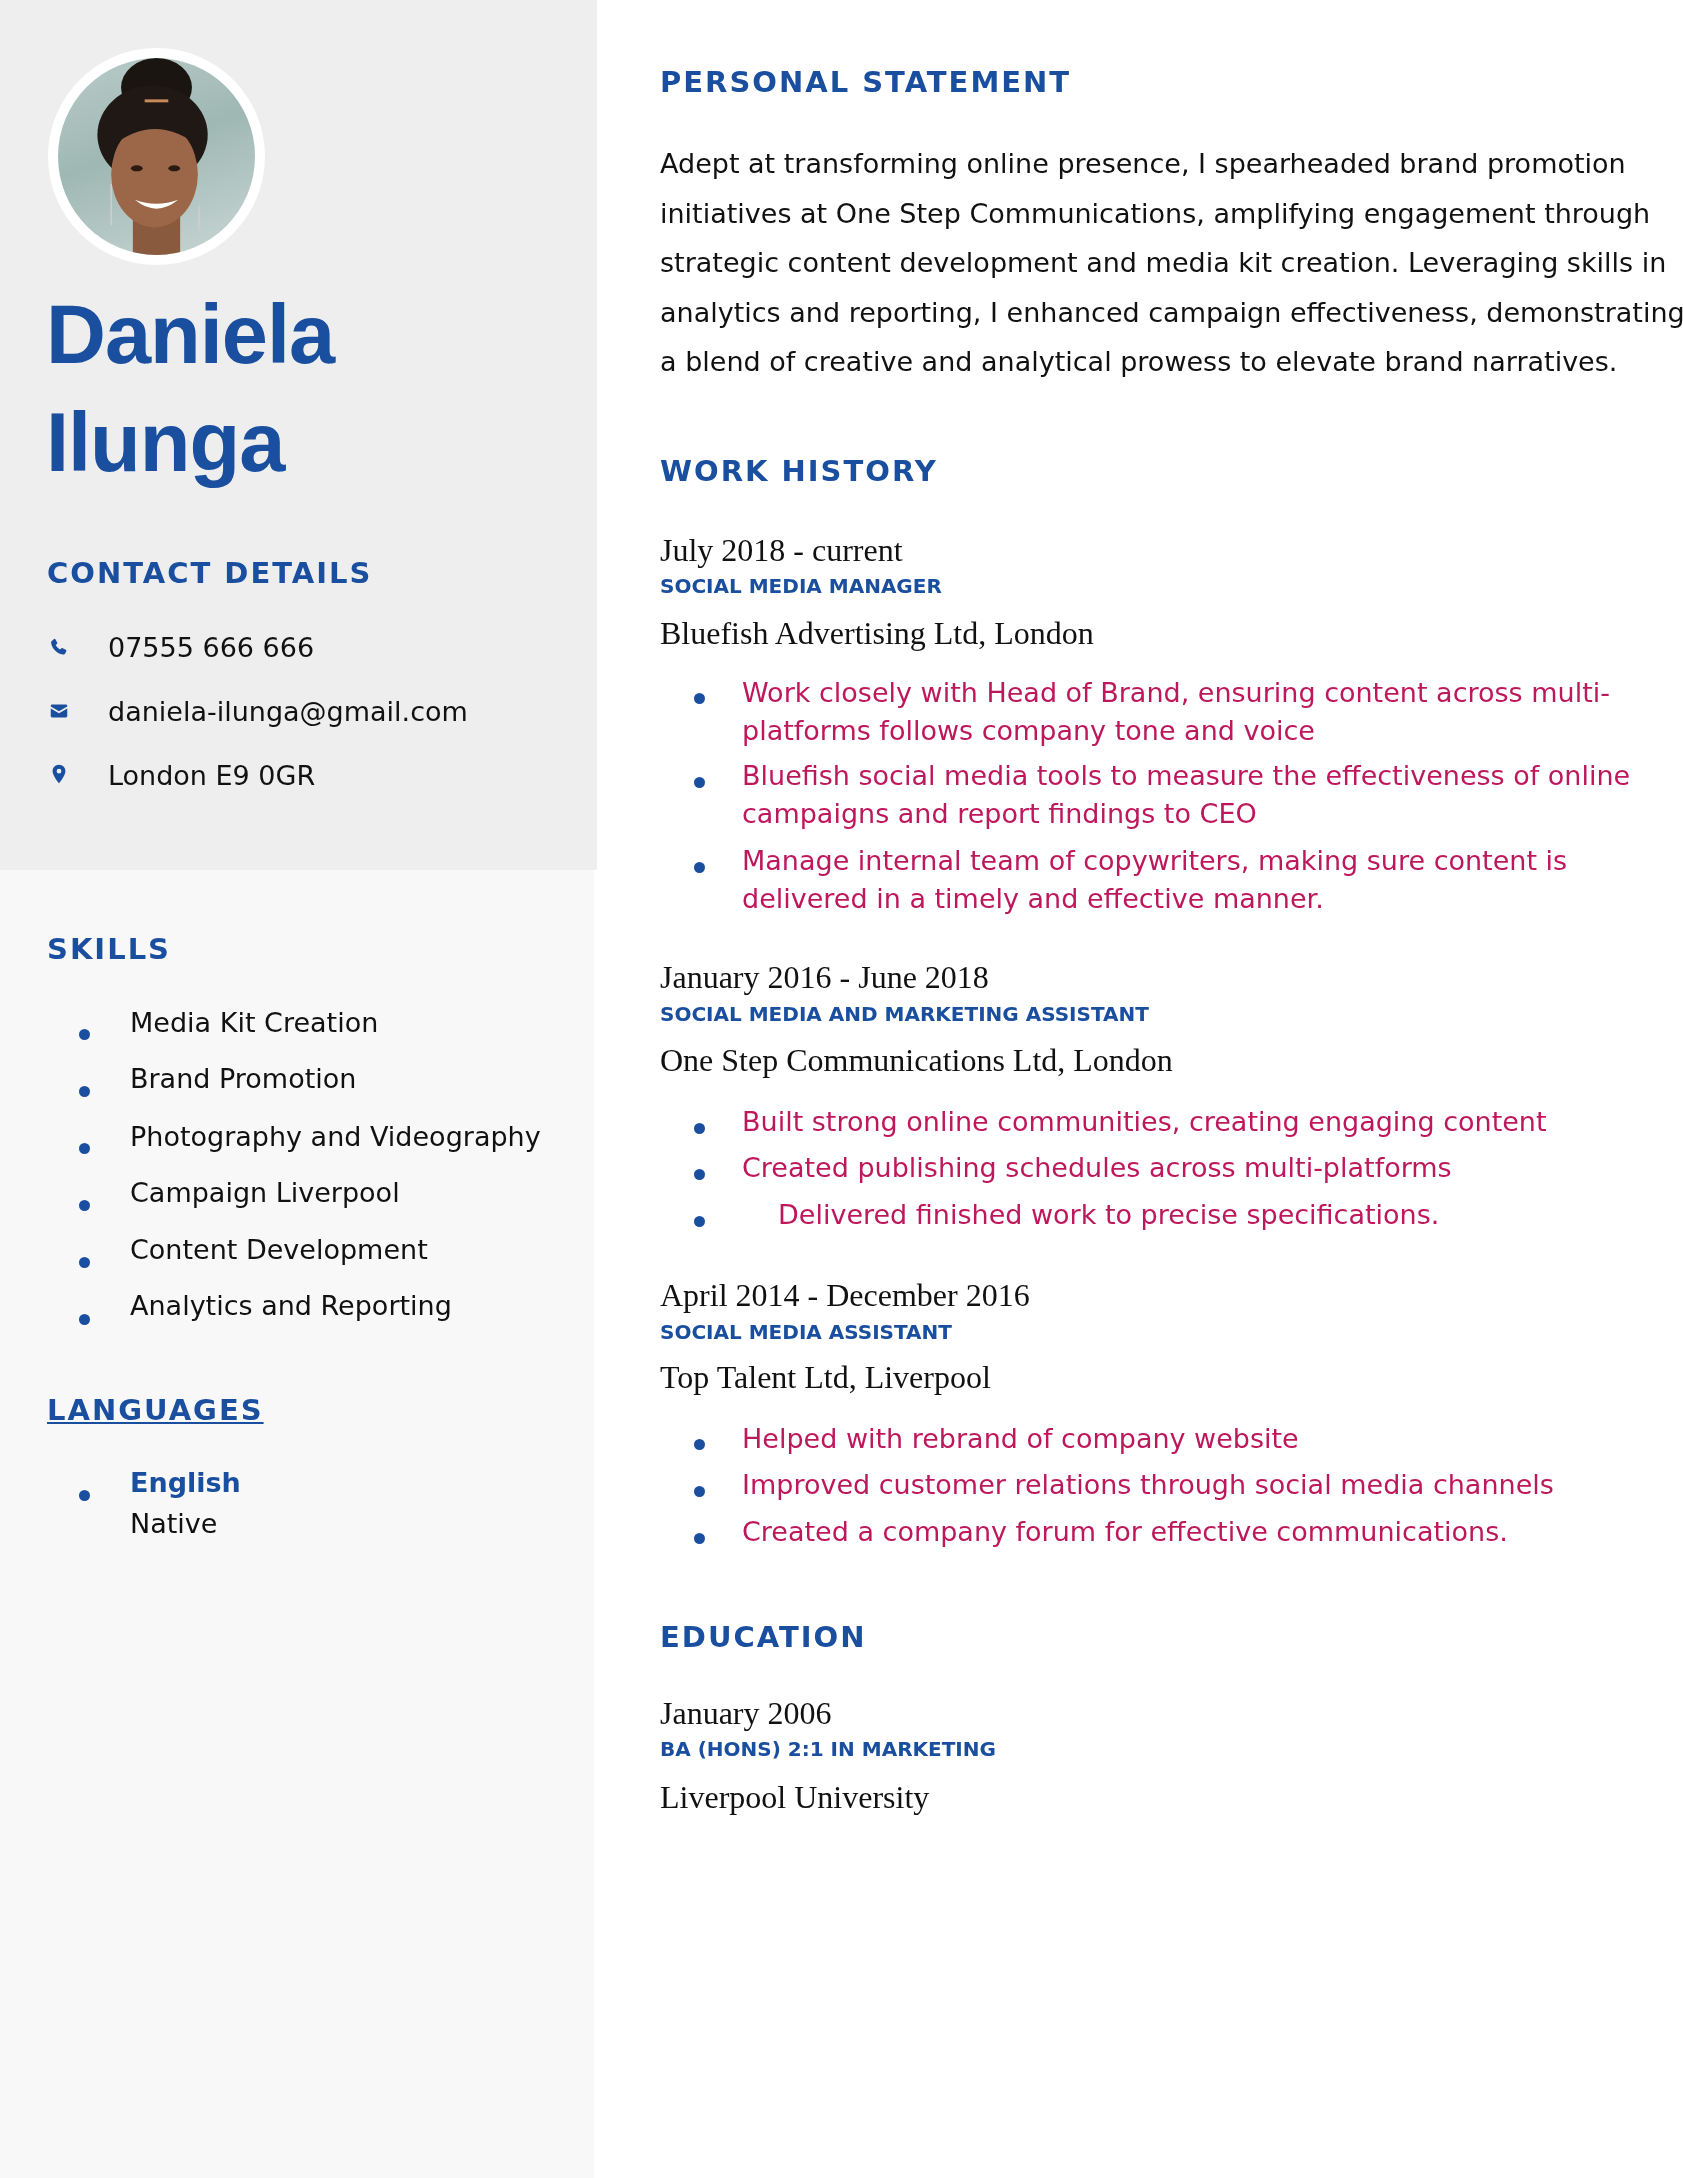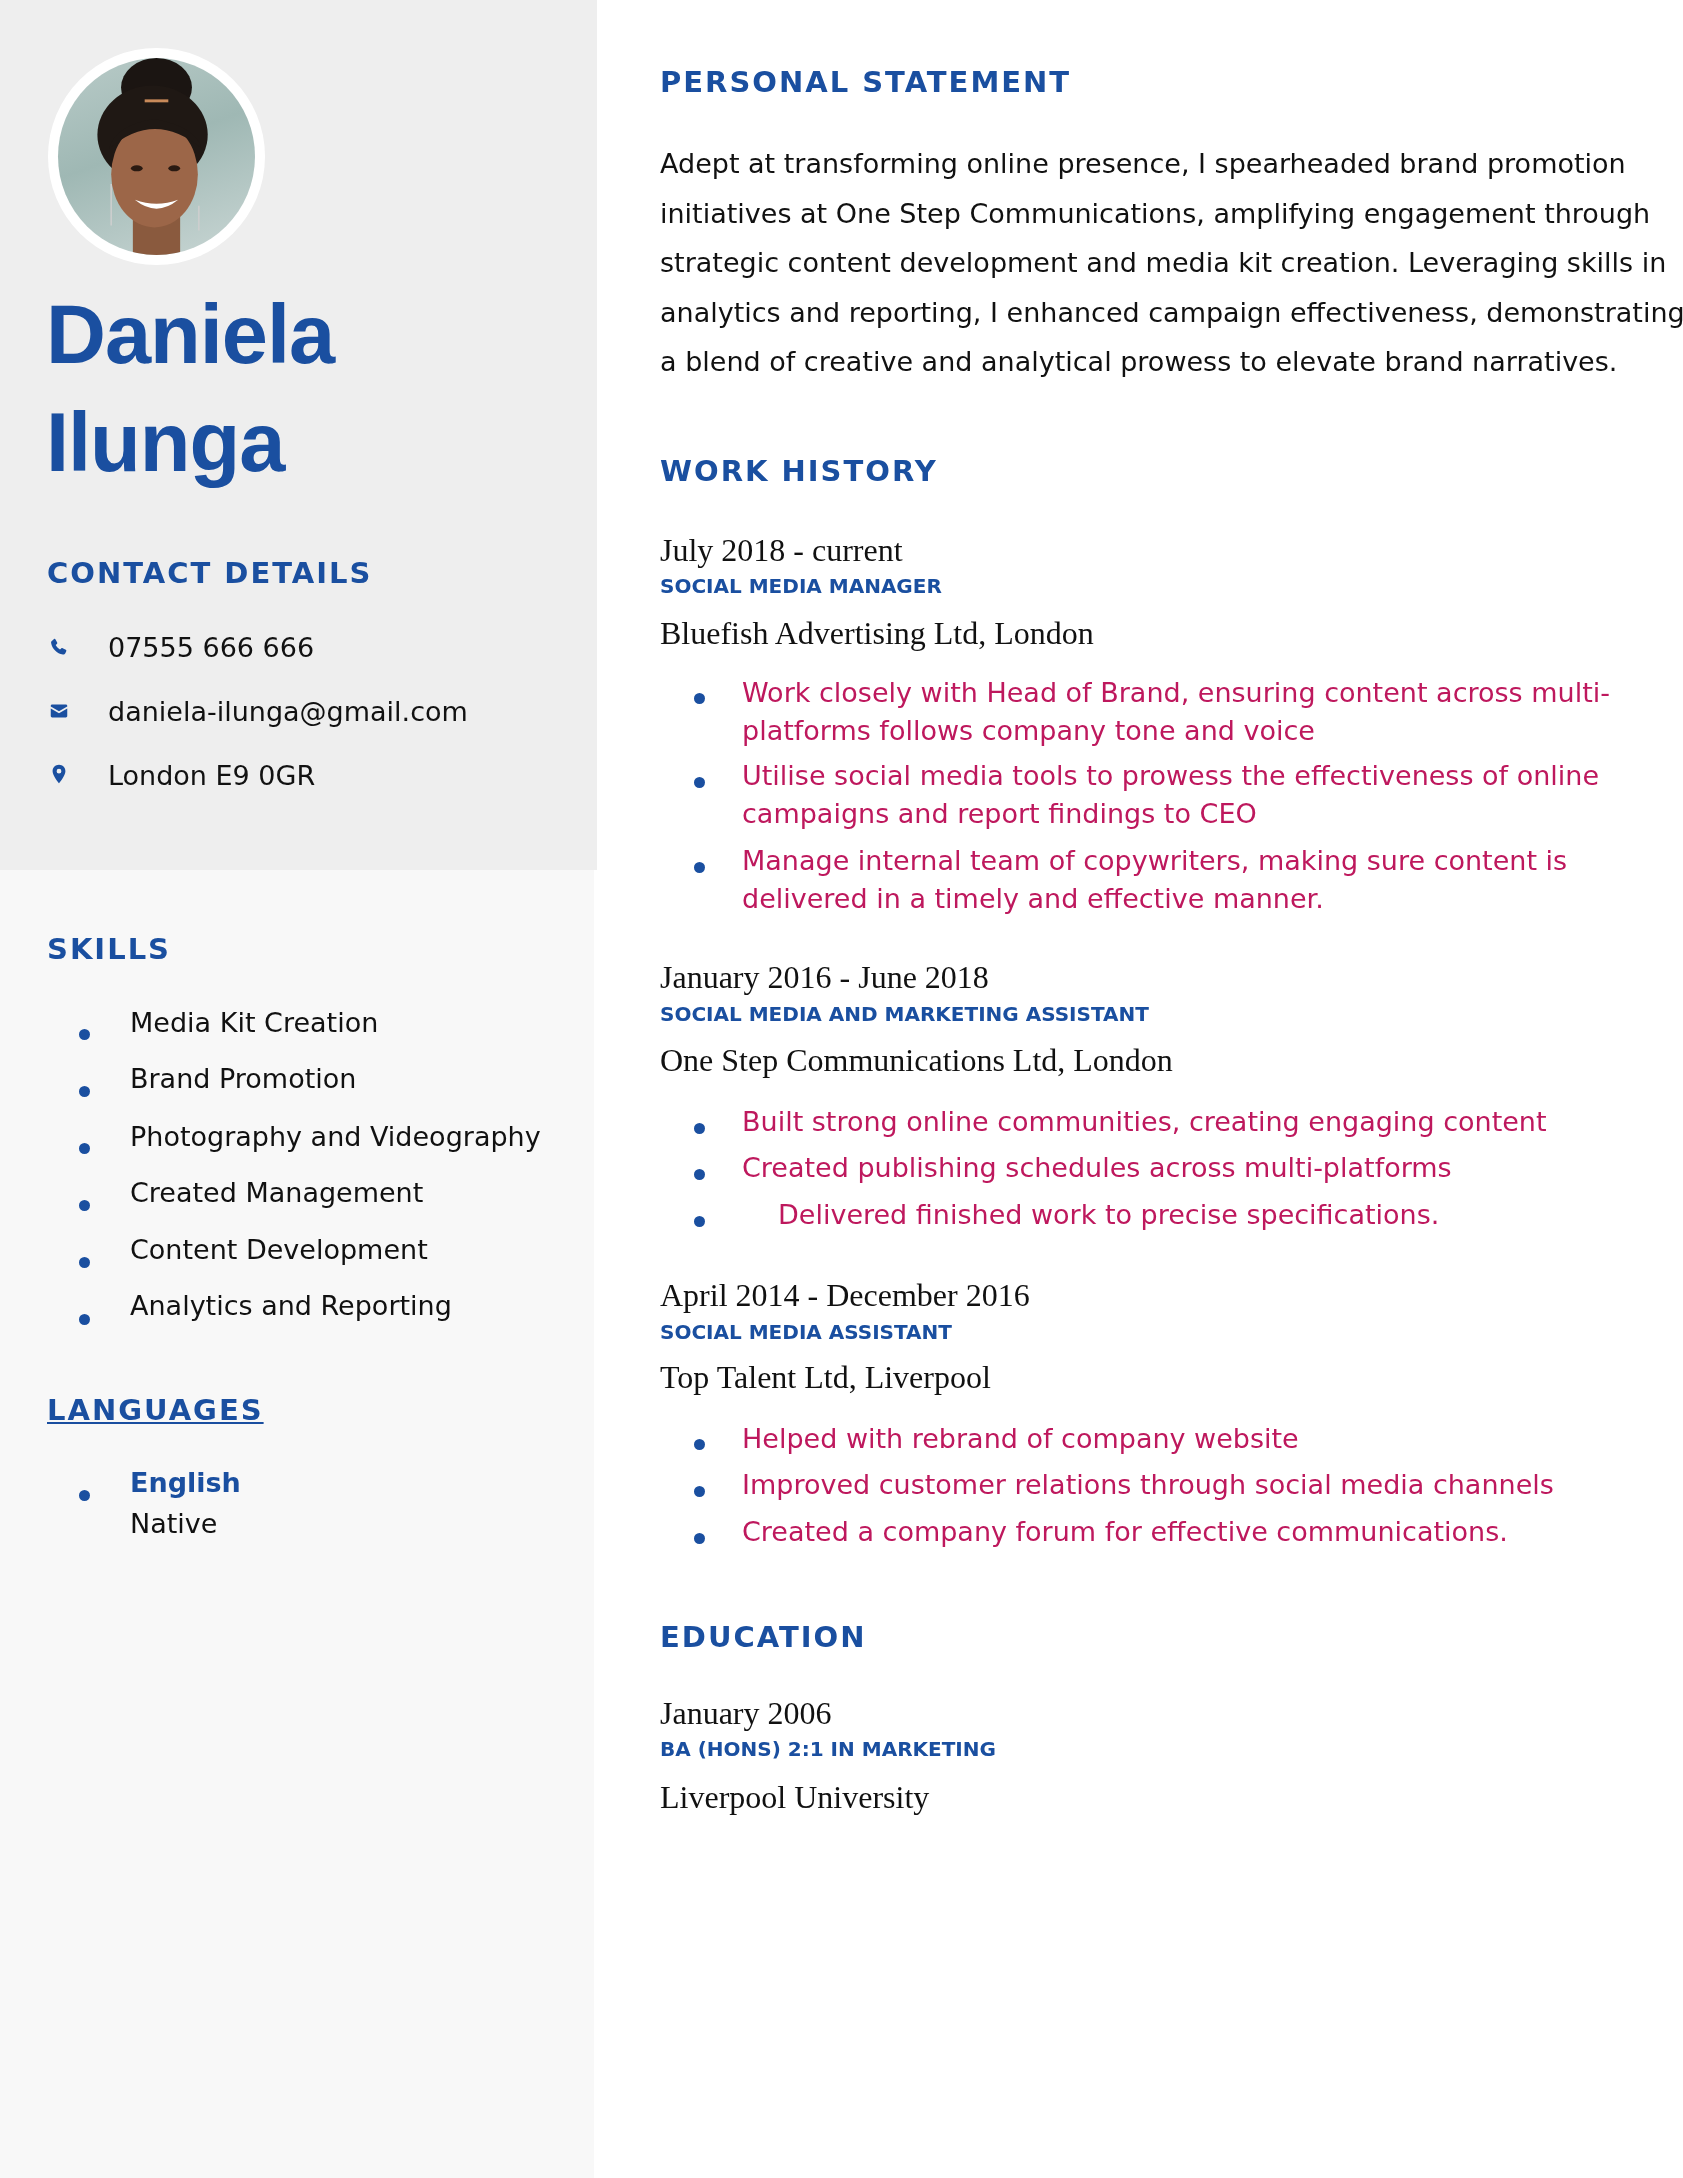--- a/index.html
+++ b/index.html
@@ -94,21 +94,21 @@
 
 <div class="heading" style="left:47px; top:935px;">SKILLS</div>
 
 <div class="bullet" style="left:79px; top:1029px;"></div>
 <div class="line" style="left:130px; top:1009px;">Media Kit Creation</div>
 <div class="bullet" style="left:79px; top:1086px;"></div>
 <div class="line" style="left:130px; top:1065px;">Brand Promotion</div>
 <div class="bullet" style="left:79px; top:1143px;"></div>
 <div class="line" style="left:130px; top:1123px;">Photography and Videography</div>
 <div class="bullet" style="left:79px; top:1200px;"></div>
-<div class="line" style="left:130px; top:1179px;">Created Management</div>
+<div class="line" style="left:130px; top:1179px;">Campaign Liverpool</div>
 <div class="bullet" style="left:79px; top:1257px;"></div>
 <div class="line" style="left:130px; top:1236px;">Content Development</div>
 <div class="bullet" style="left:79px; top:1314px;"></div>
 <div class="line" style="left:130px; top:1292px;">Analytics and Reporting</div>
 
 <div class="heading" style="left:47px; top:1396px;text-decoration:underline;">LANGUAGES</div>
 <div class="bullet" style="left:79px; top:1490px;"></div>
 <div class="line blue" style="left:130px; top:1469px;">English</div>
 <div class="line" style="left:130px; top:1510px;">Native</div>
 
@@ -121,21 +121,21 @@
 
 <div class="heading" style="left:660px; top:457px;">WORK HISTORY</div>
 
 <div class="job-date" style="top:534px;">July 2018 - current</div>
 <div class="job-title" style="top:576px;">SOCIAL MEDIA MANAGER</div>
 <div class="job-company" style="top:617px;">Bluefish Advertising Ltd, London</div>
 <div class="bullet" style="left:694px; top:693px;"></div>
 <div class="job-bullet-text" style="top:679px;">Work closely with Head of Brand, ensuring content across multi-</div>
 <div class="job-bullet-text" style="top:717px;">platforms follows company tone and voice</div>
 <div class="bullet" style="left:694px; top:777px;"></div>
-<div class="job-bullet-text" style="top:762px;">Utilise social media tools to prowess the effectiveness of online</div>
+<div class="job-bullet-text" style="top:762px;">Bluefish social media tools to measure the effectiveness of online</div>
 <div class="job-bullet-text" style="top:800px;">campaigns and report findings to CEO</div>
 <div class="bullet" style="left:694px; top:862px;"></div>
 <div class="job-bullet-text" style="top:847px;">Manage internal team of copywriters, making sure content is</div>
 <div class="job-bullet-text" style="top:885px;">delivered in a timely and effective manner.</div>
 
 <div class="job-date" style="top:961px;">January 2016 - June 2018</div>
 <div class="job-title" style="top:1004px;">SOCIAL MEDIA AND MARKETING ASSISTANT</div>
 <div class="job-company" style="top:1044px;">One Step Communications Ltd, London</div>
 <div class="bullet" style="left:694px; top:1123px;"></div>
 <div class="job-bullet-text" style="top:1108px;">Built strong online communities, creating engaging content</div>

